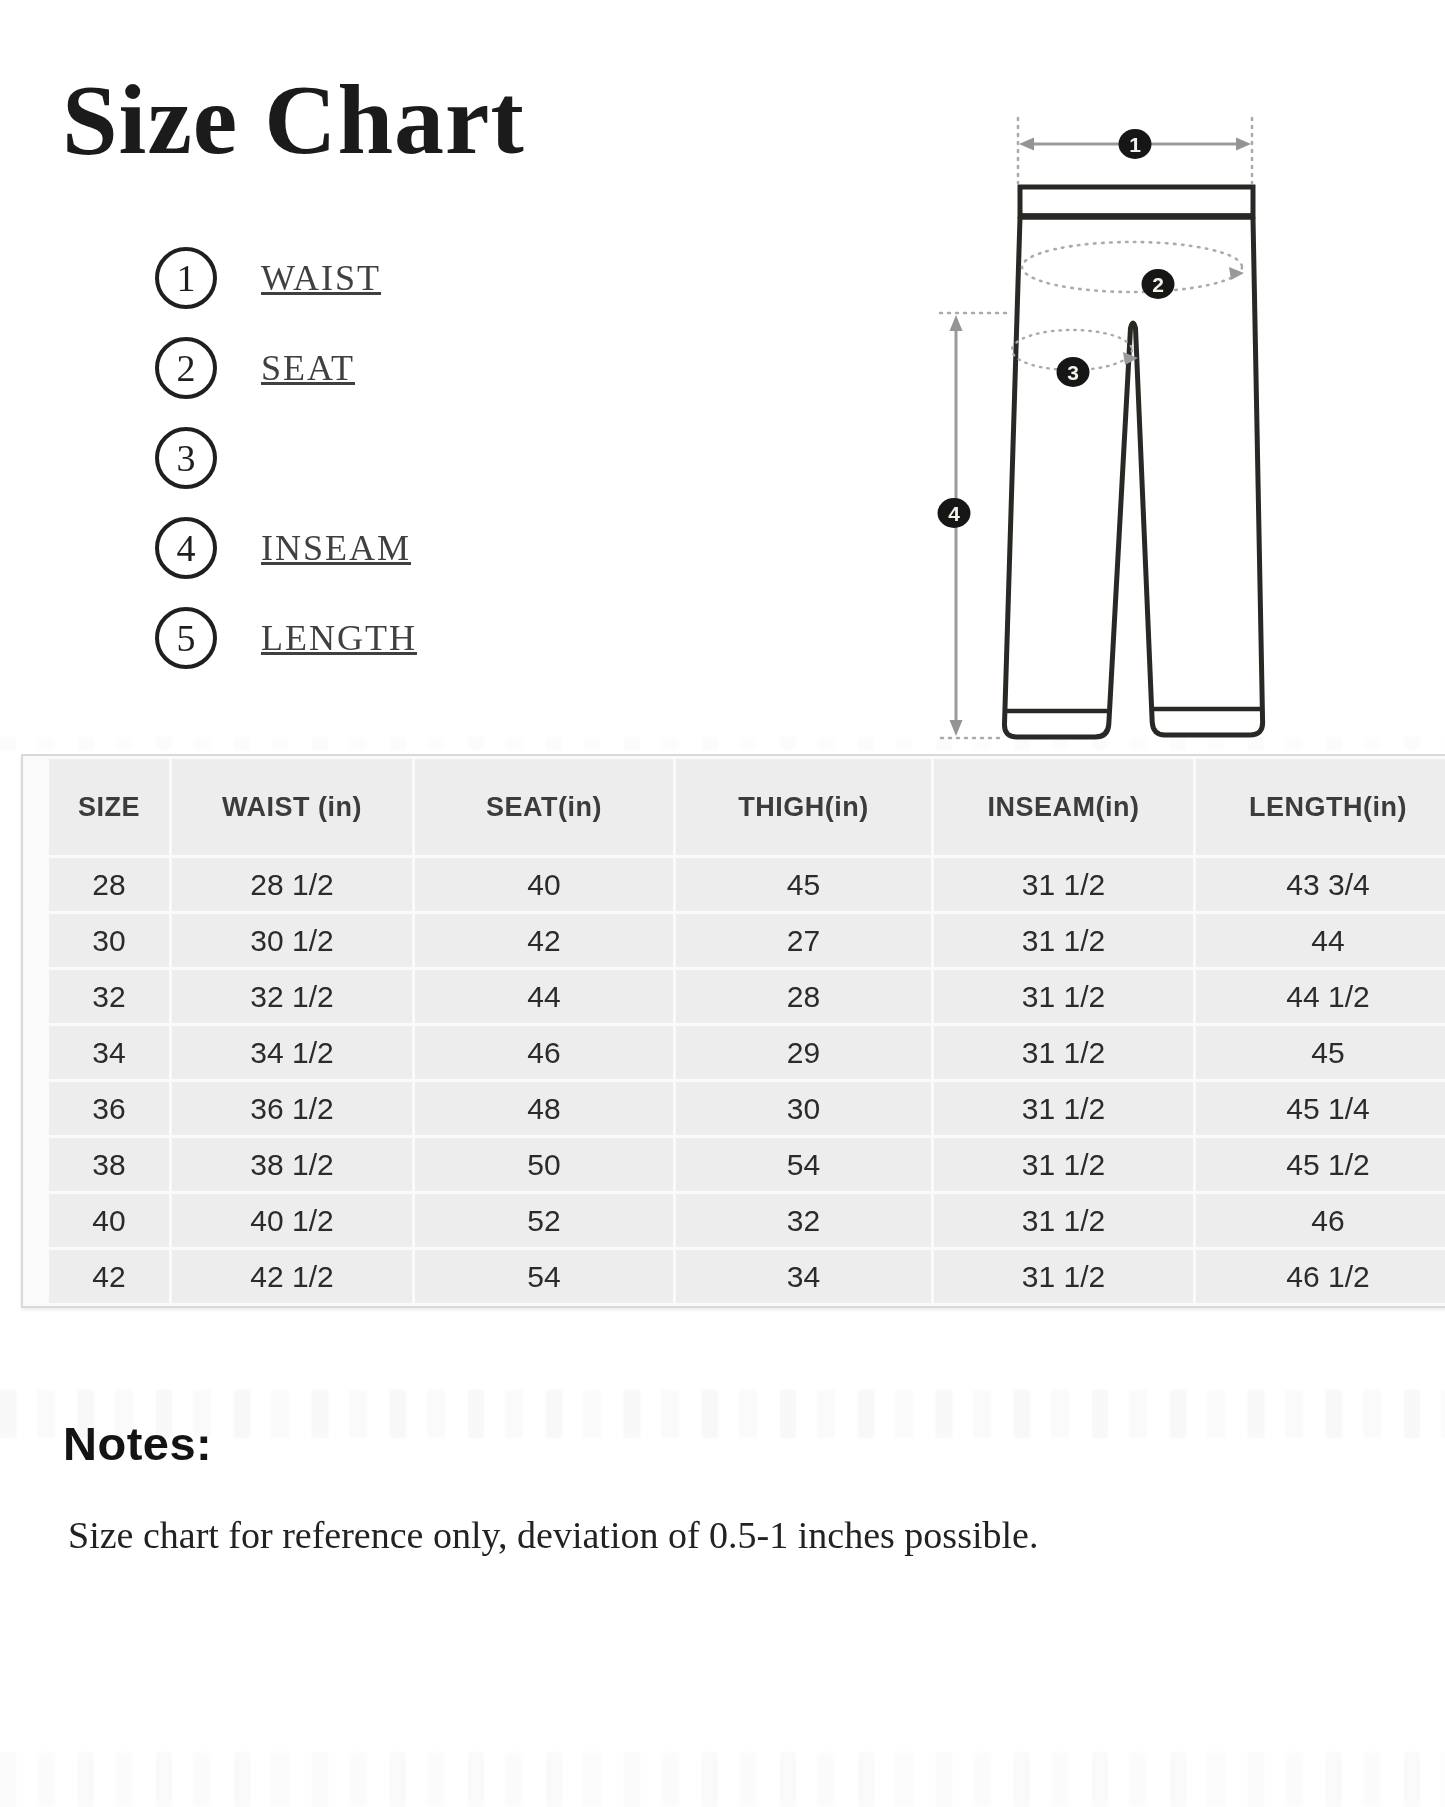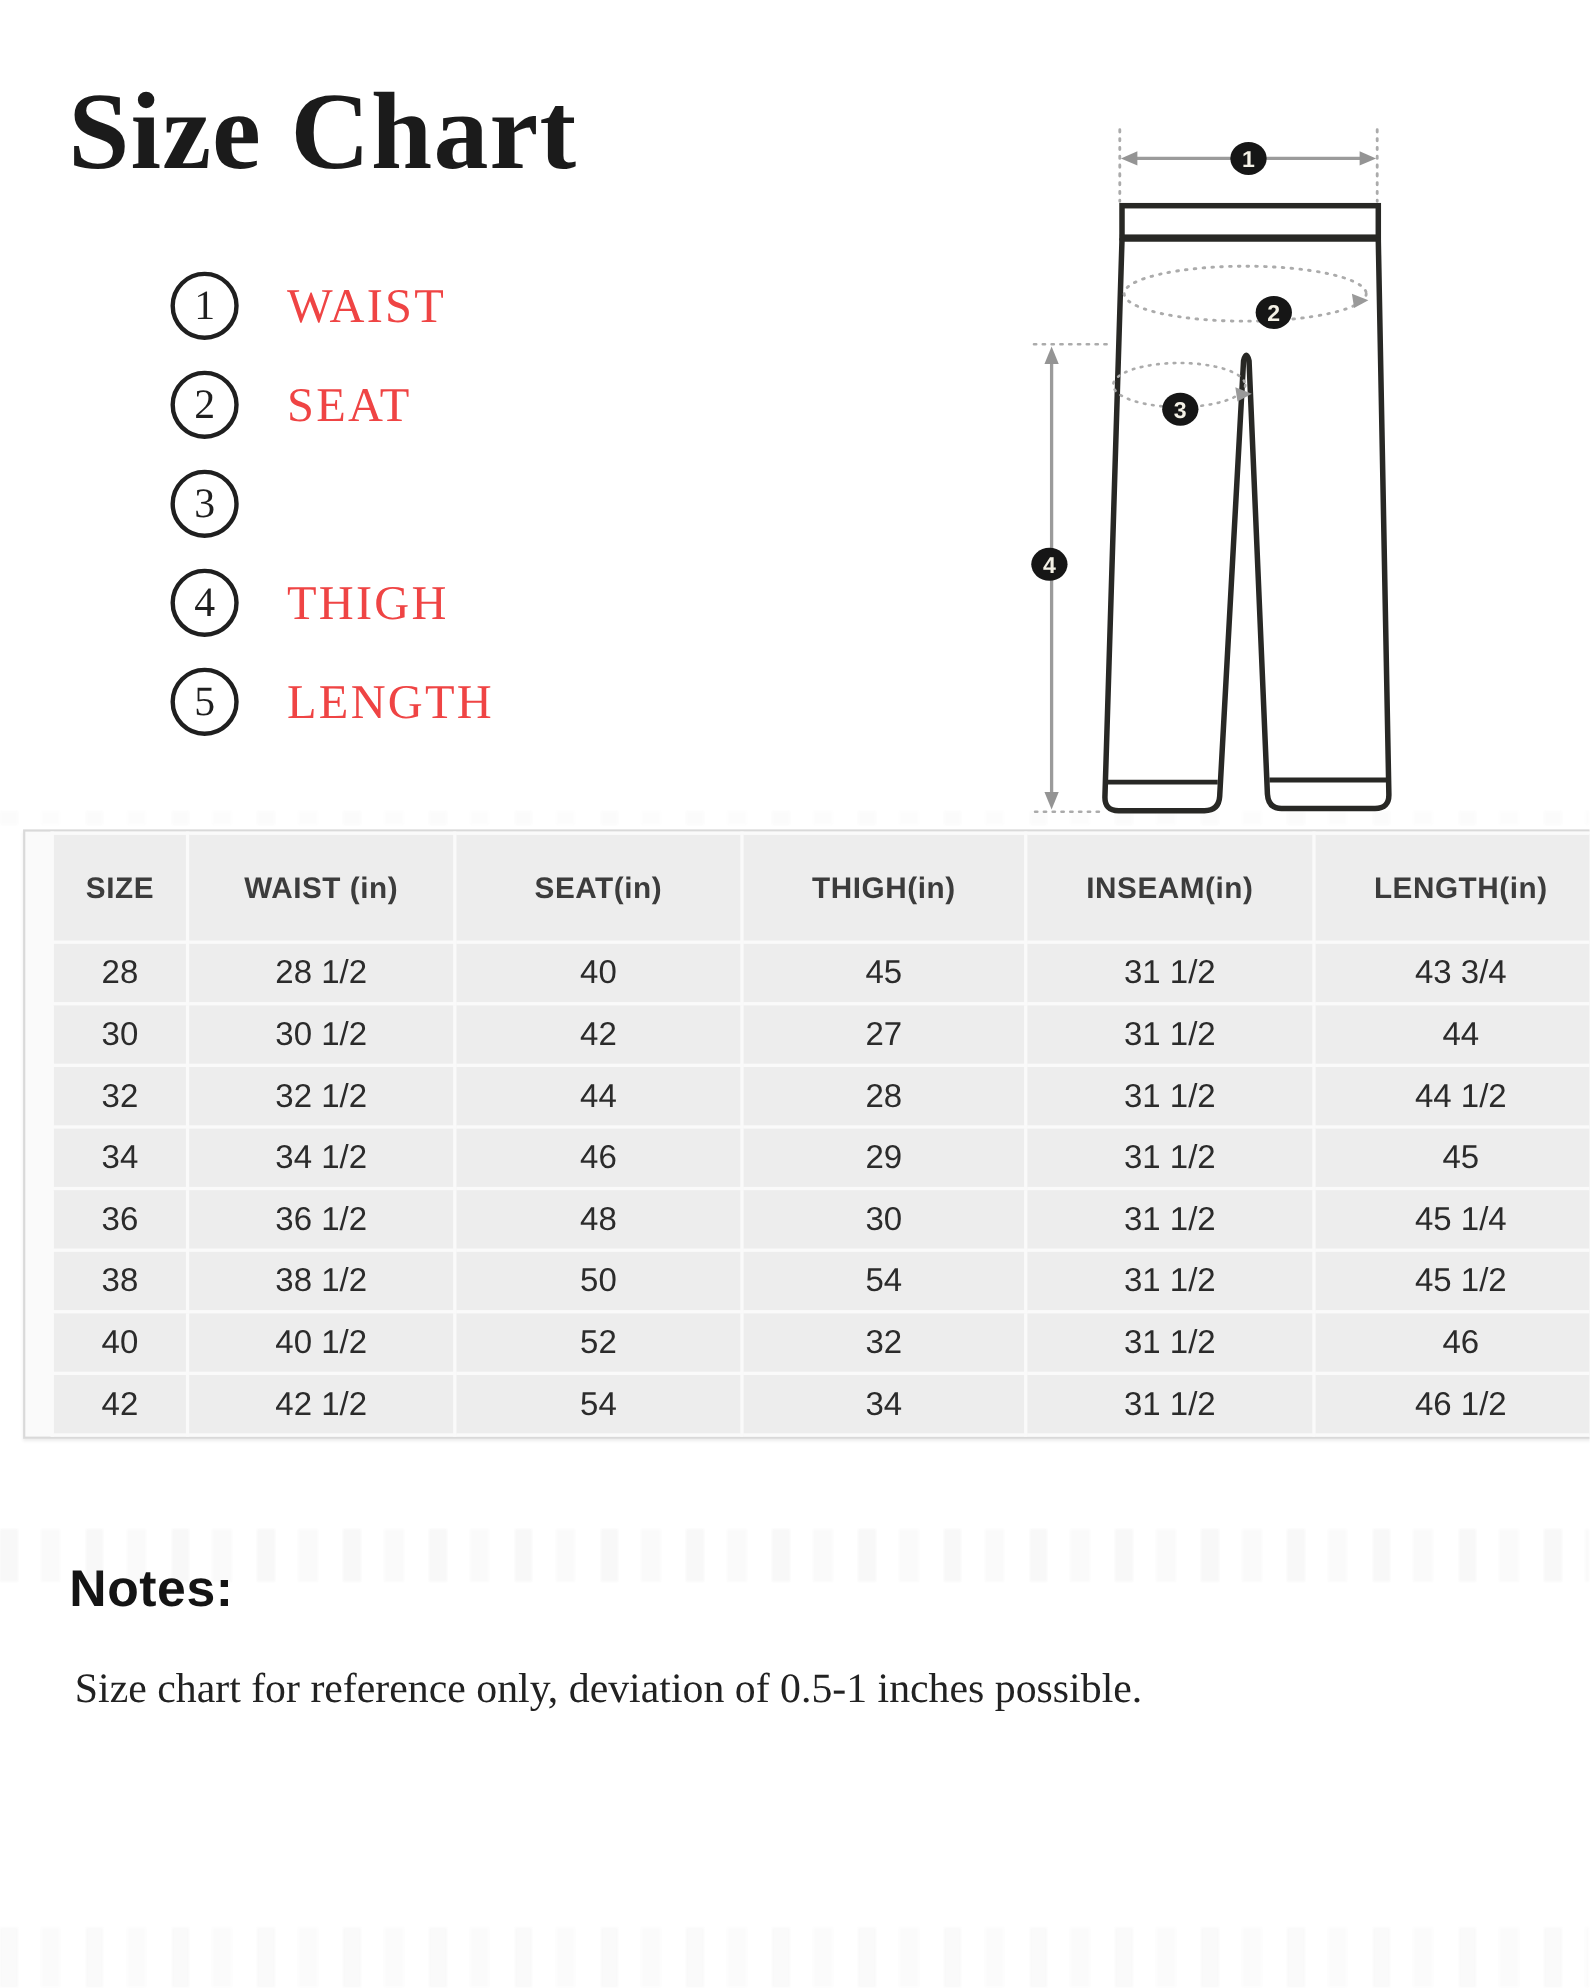--- a/index.html
+++ b/index.html
@@ -15,22 +15,22 @@
   }
   
   .legend{position:absolute;left:155px;top:233px;}
   .legend-item{display:flex;align-items:center;height:90px;}
   .legend-circle{
     width:54px;height:54px;border:4px solid #1f1f1f;border-radius:50%;
     display:flex;align-items:center;justify-content:center;flex:0 0 auto;
     font-family:"Liberation Serif",serif;font-size:38px;color:#1f1f1f;
   }
   .legend-label{
-    font-family:"Liberation Serif",serif;font-size:44px;color:#ef4444;
-    padding-left:44px;letter-spacing:2px;white-space:nowrap;
+    font-family:"Liberation Serif",serif;font-size:36px;color:#404040;
+    padding-left:44px;letter-spacing:2px;white-space:nowrap;text-decoration:underline;
   }
   
   .diagram{position:absolute;left:870px;top:90px;width:420px;height:670px;}
   .badge-num{
     font-family:"Liberation Sans",sans-serif;font-weight:bold;font-size:21px;
     fill:#f4f1e6;text-anchor:middle;
   }
   
   .table-wrap{
     position:absolute;left:21px;top:754px;width:1418px;
@@ -87,21 +87,21 @@
   </div>
   <div class="legend-item">
     <span class="legend-circle">
         <span>3</span>
       </span>
   </div>
   <div class="legend-item">
     <span class="legend-circle">
         <span>4</span>
       </span>
-    <span class="legend-label">THIGH</span>
+    <span class="legend-label">INSEAM</span>
   </div>
   <div class="legend-item">
     <span class="legend-circle">
         <span>5</span>
       </span>
     <span class="legend-label">LENGTH</span>
   </div>
 </div>
 
 <div class="diagram">

